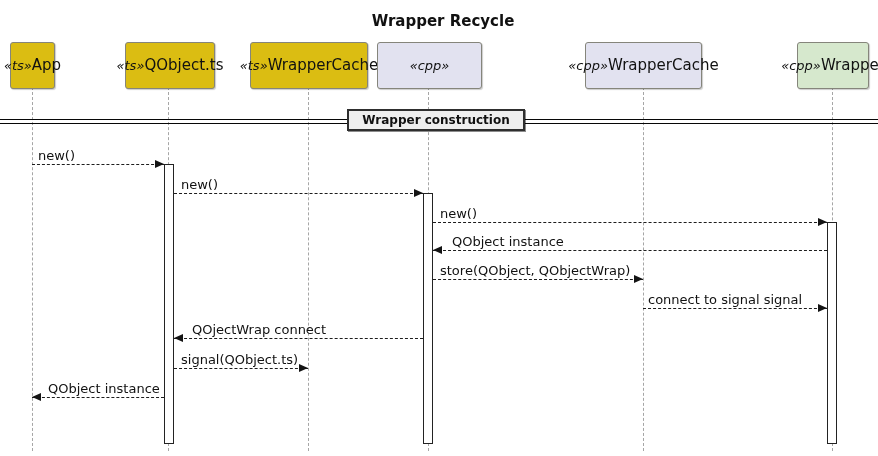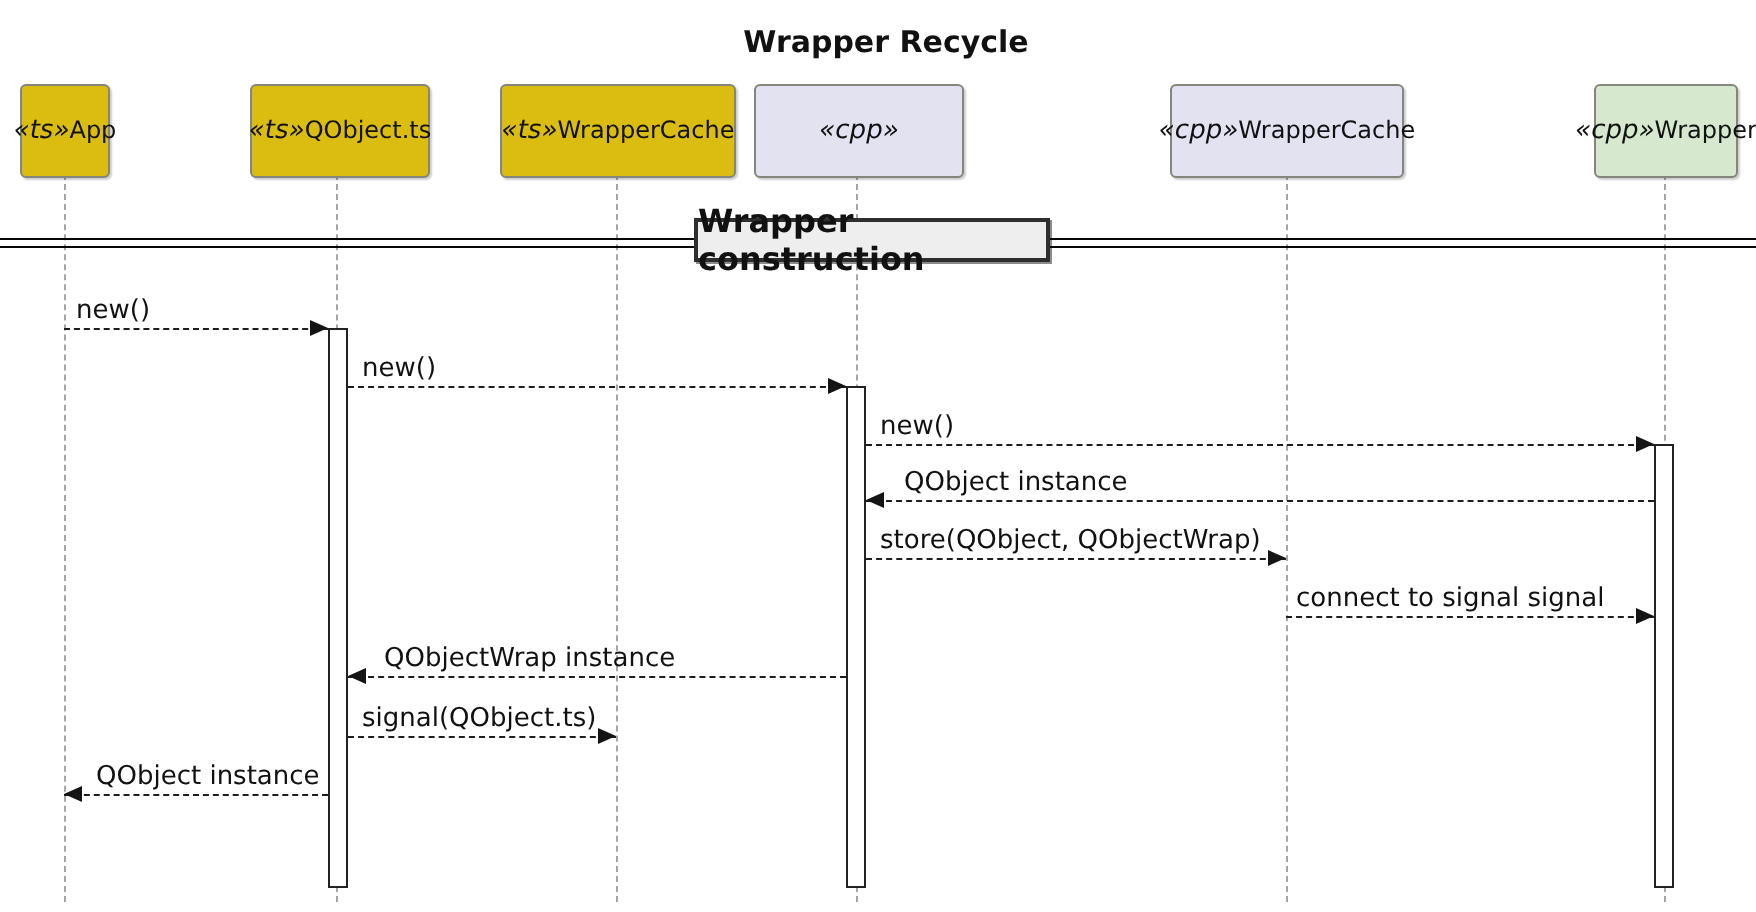--- a/index.html
+++ b/index.html
@@ -11,26 +11,26 @@
     font-weight:bold;font-size:15px;z-index:2;}
   .lifeline{position:absolute;top:87px;height:364px;width:0;
     border-left:1px dashed #A6A6A6;z-index:1;}
   .participant{position:absolute;top:42px;height:45px;border:1px solid #85857B;
     border-radius:3px;display:flex;flex-direction:row;align-items:center;
     justify-content:center;z-index:2;box-shadow:1px 1px 1px rgba(0,0,0,0.2);}
   .p-ts{background:#DBBD12;}
   .p-cpp{background:#E2E2F0;}
   .p-green{background:#D6E8CD;}
   .stereo{font-style:italic;font-size:13px;line-height:15px;}
-  .pname{font-size:12px;line-height:19px;}
+  .pname{font-size:15px;line-height:19px;}
   .divider-line{position:absolute;left:0;top:119px;width:878px;height:3px;
     border-top:1px solid #070707;border-bottom:1px solid #070707;z-index:2;}
   .divider-box{position:absolute;left:347px;top:109px;width:174px;height:18px;
     background:#EEEEEE;border:2px solid #2E2E2E;z-index:3;display:flex;
-    align-items:center;justify-content:center;font-weight:bold;font-size:16px;
+    align-items:center;justify-content:center;font-weight:bold;font-size:12px;
     box-shadow:1px 1px 0 rgba(0,0,0,0.45);}
   .bar{position:absolute;width:8px;background:#FFFFFF;border:1px solid #232323;z-index:3;}
   .msg-label{position:absolute;font-size:13px;line-height:15px;white-space:nowrap;z-index:4;text-align:center;}
   .msg-line{position:absolute;height:0;border-top:1px dashed #1d1d1d;z-index:4;}
   .arr{position:absolute;width:0;height:0;z-index:5;
     border-top:4px solid transparent;border-bottom:4px solid transparent;}
   .arr.right{border-left:9px solid #141414;}
   .arr.left{border-right:9px solid #141414;}
   .note{position:absolute;left:5px;top:411px;width:861px;height:23px;
     background:#FDFDD9;border:1px solid #8C8C69;z-index:6;display:flex;
@@ -117,21 +117,21 @@
     <div class="arr right" style="left:634px;top:275px"></div>
   </div>
 
   <div>
     <div class="msg-label" style="left:648px;top:292px">connect to signal signal</div>
     <div class="msg-line" style="left:643px;top:308px;width:184px"></div>
     <div class="arr right" style="left:818px;top:304px"></div>
   </div>
 
   <div>
-    <div class="msg-label" style="left:192px;top:322px">QObjectWrap instance</div>
+    <div class="msg-label" style="left:192px;top:322px">QOjectWrap connect</div>
     <div class="msg-line" style="left:174px;top:338px;width:249px"></div>
     <div class="arr left" style="left:174px;top:334px"></div>
   </div>
 
   <div>
     <div class="msg-label" style="left:181px;top:352px">signal(QObject.ts)</div>
     <div class="msg-line" style="left:174px;top:368px;width:134px"></div>
     <div class="arr right" style="left:299px;top:364px"></div>
   </div>
 

